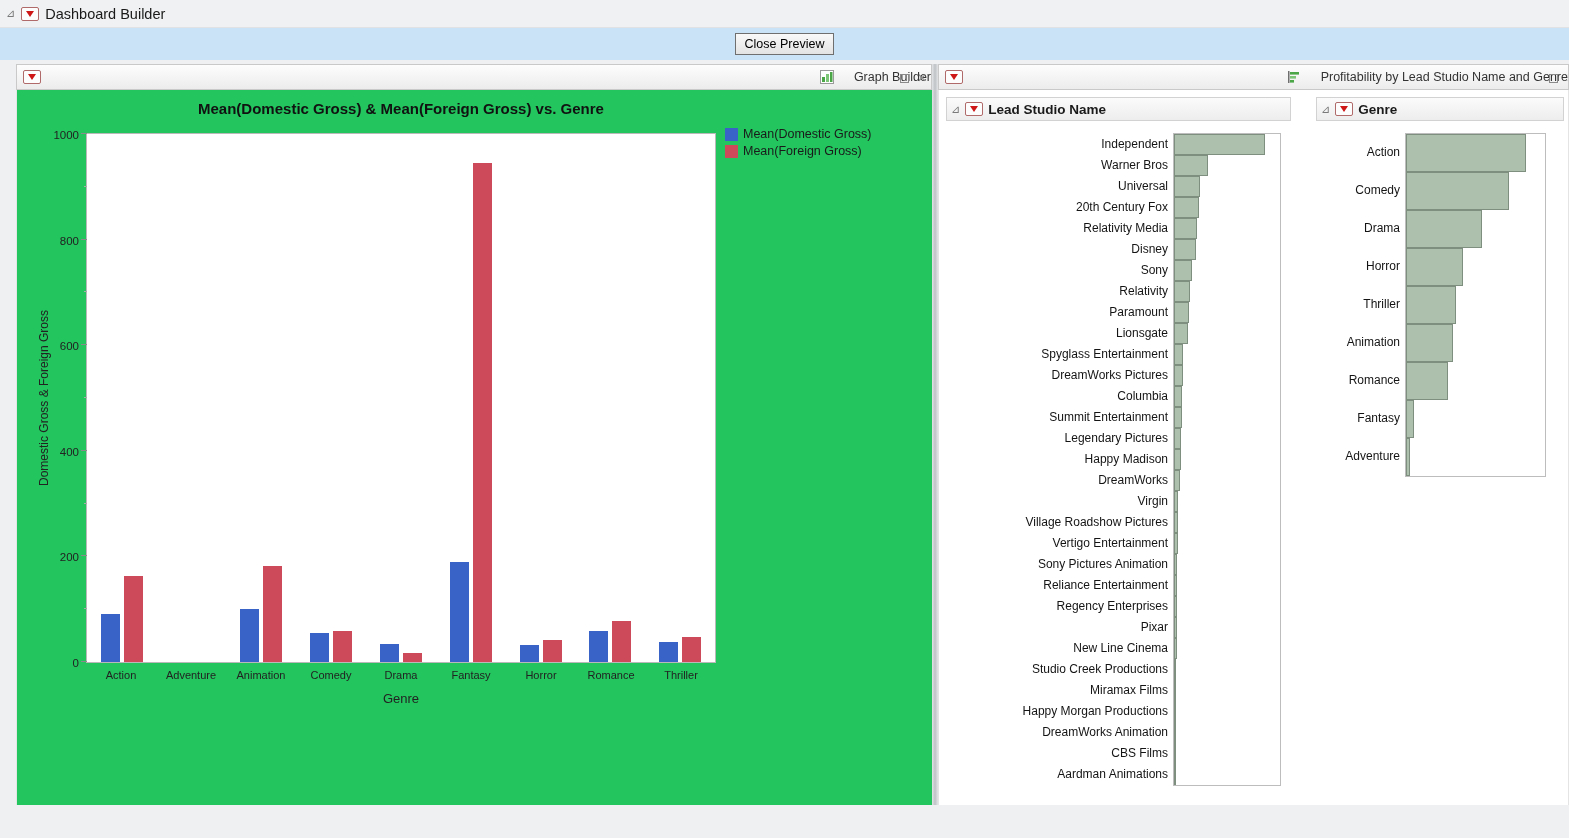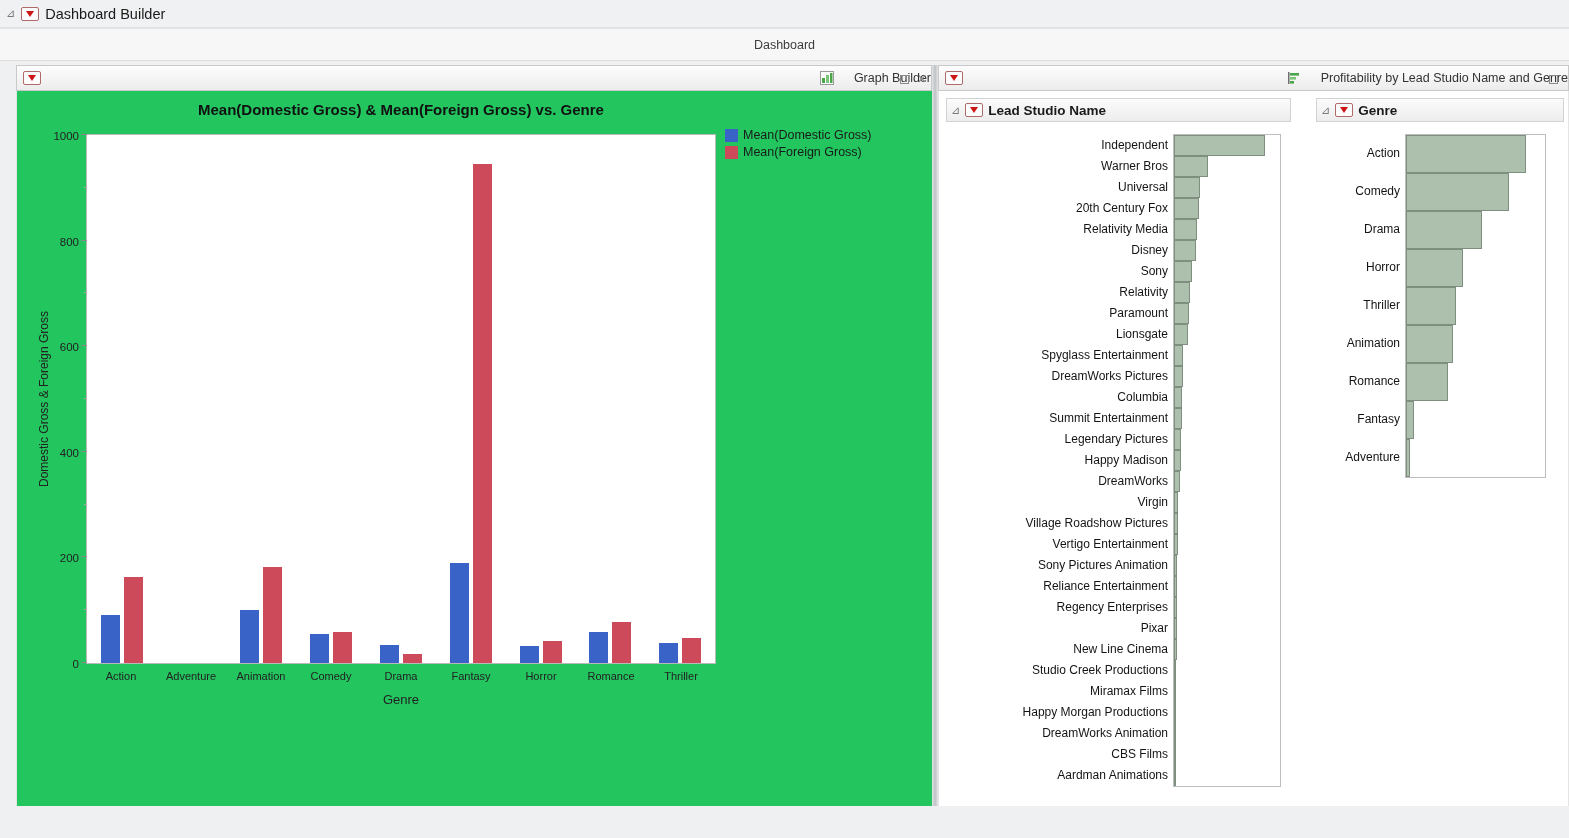--- a/index.html
+++ b/index.html
@@ -90,24 +90,24 @@
 <div class="app">
 
   <div class="titlebar">
     <span class="disclosure">⊿</span>
     <span class="red-tri-btn">
         <span class="red-tri"></span>
       </span>
     <span class="titlebar-text">Dashboard Builder</span>
   </div>
 
-
-  <div class="dashboard-bar">
-    <span>Dashboard</span>
+  <div class="preview-band">
+    <button class="btn">Close Preview</button>
   </div>
+
 
   <div class="main">
 
     <div class="panel left-panel">
       <div class="panel-header">
         <span class="red-tri-btn">
             <span class="red-tri"></span>
           </span>
         <span class="panel-title-wrap">
           <svg class="icon-svg" width="14" height="14" viewBox="0 0 14 14">

